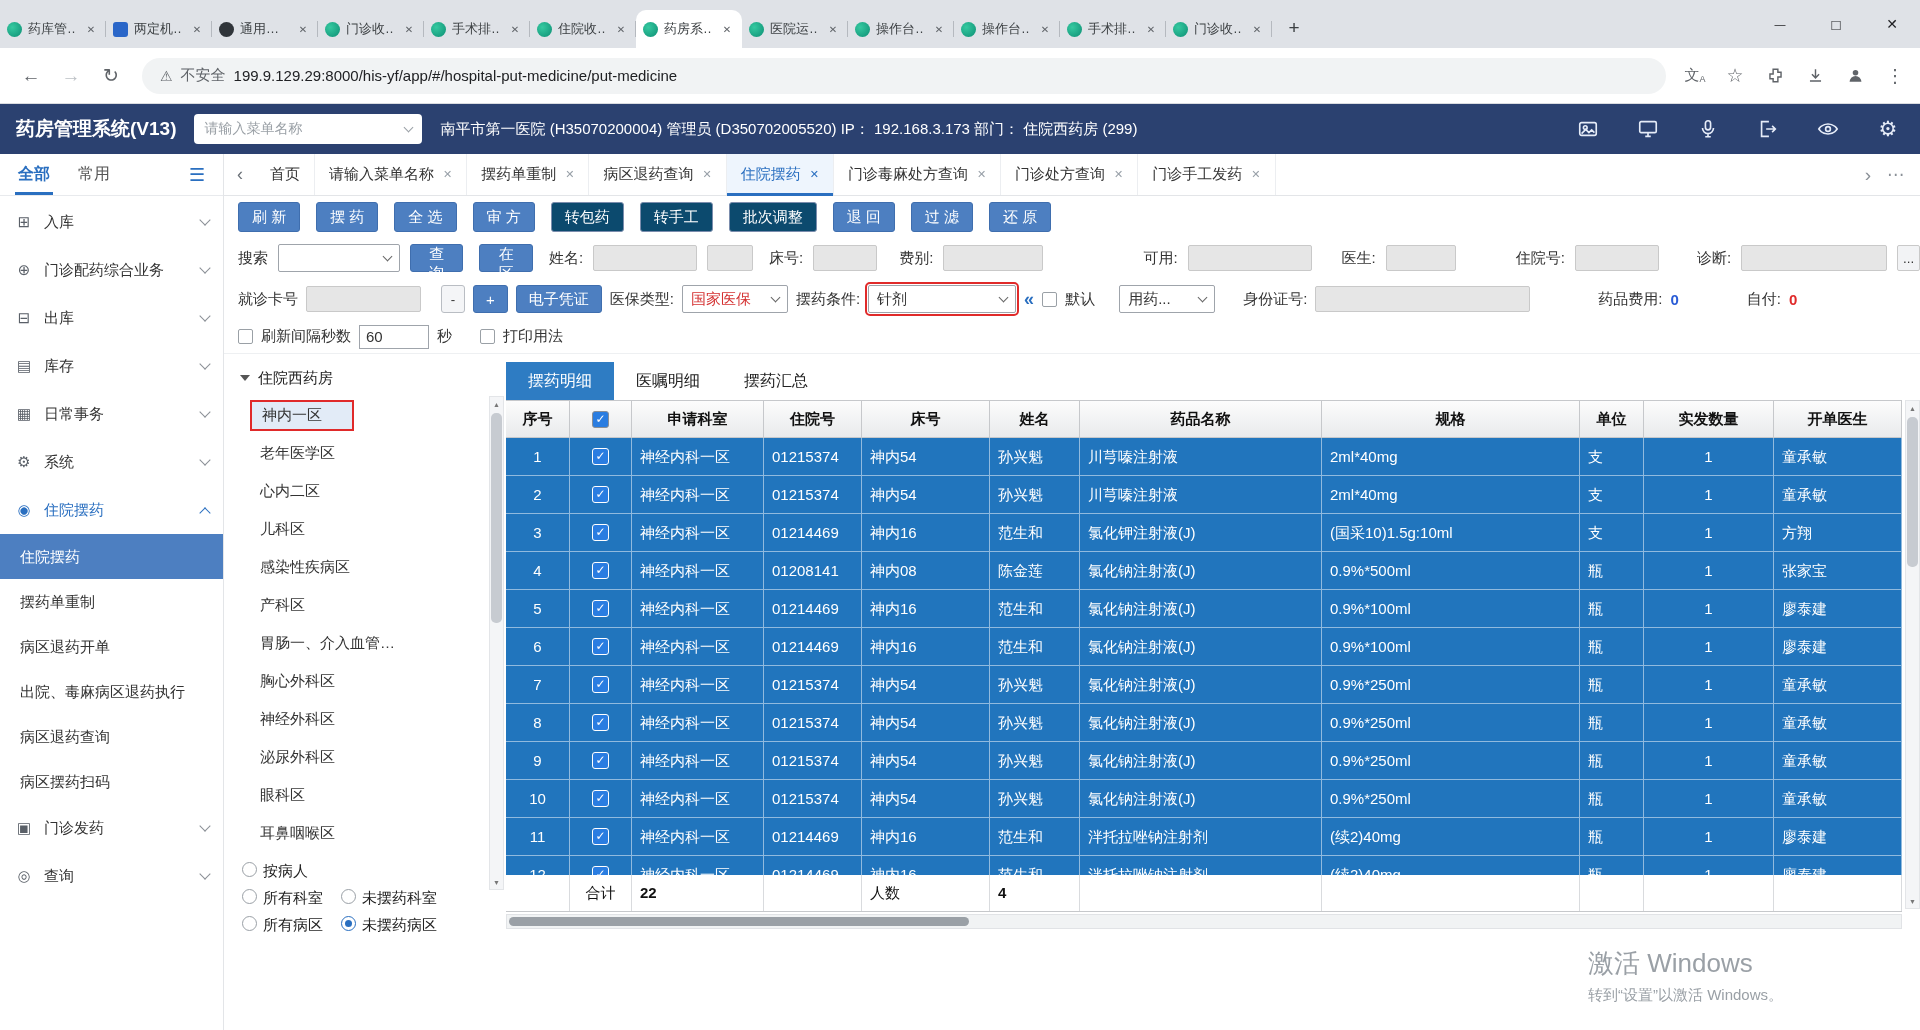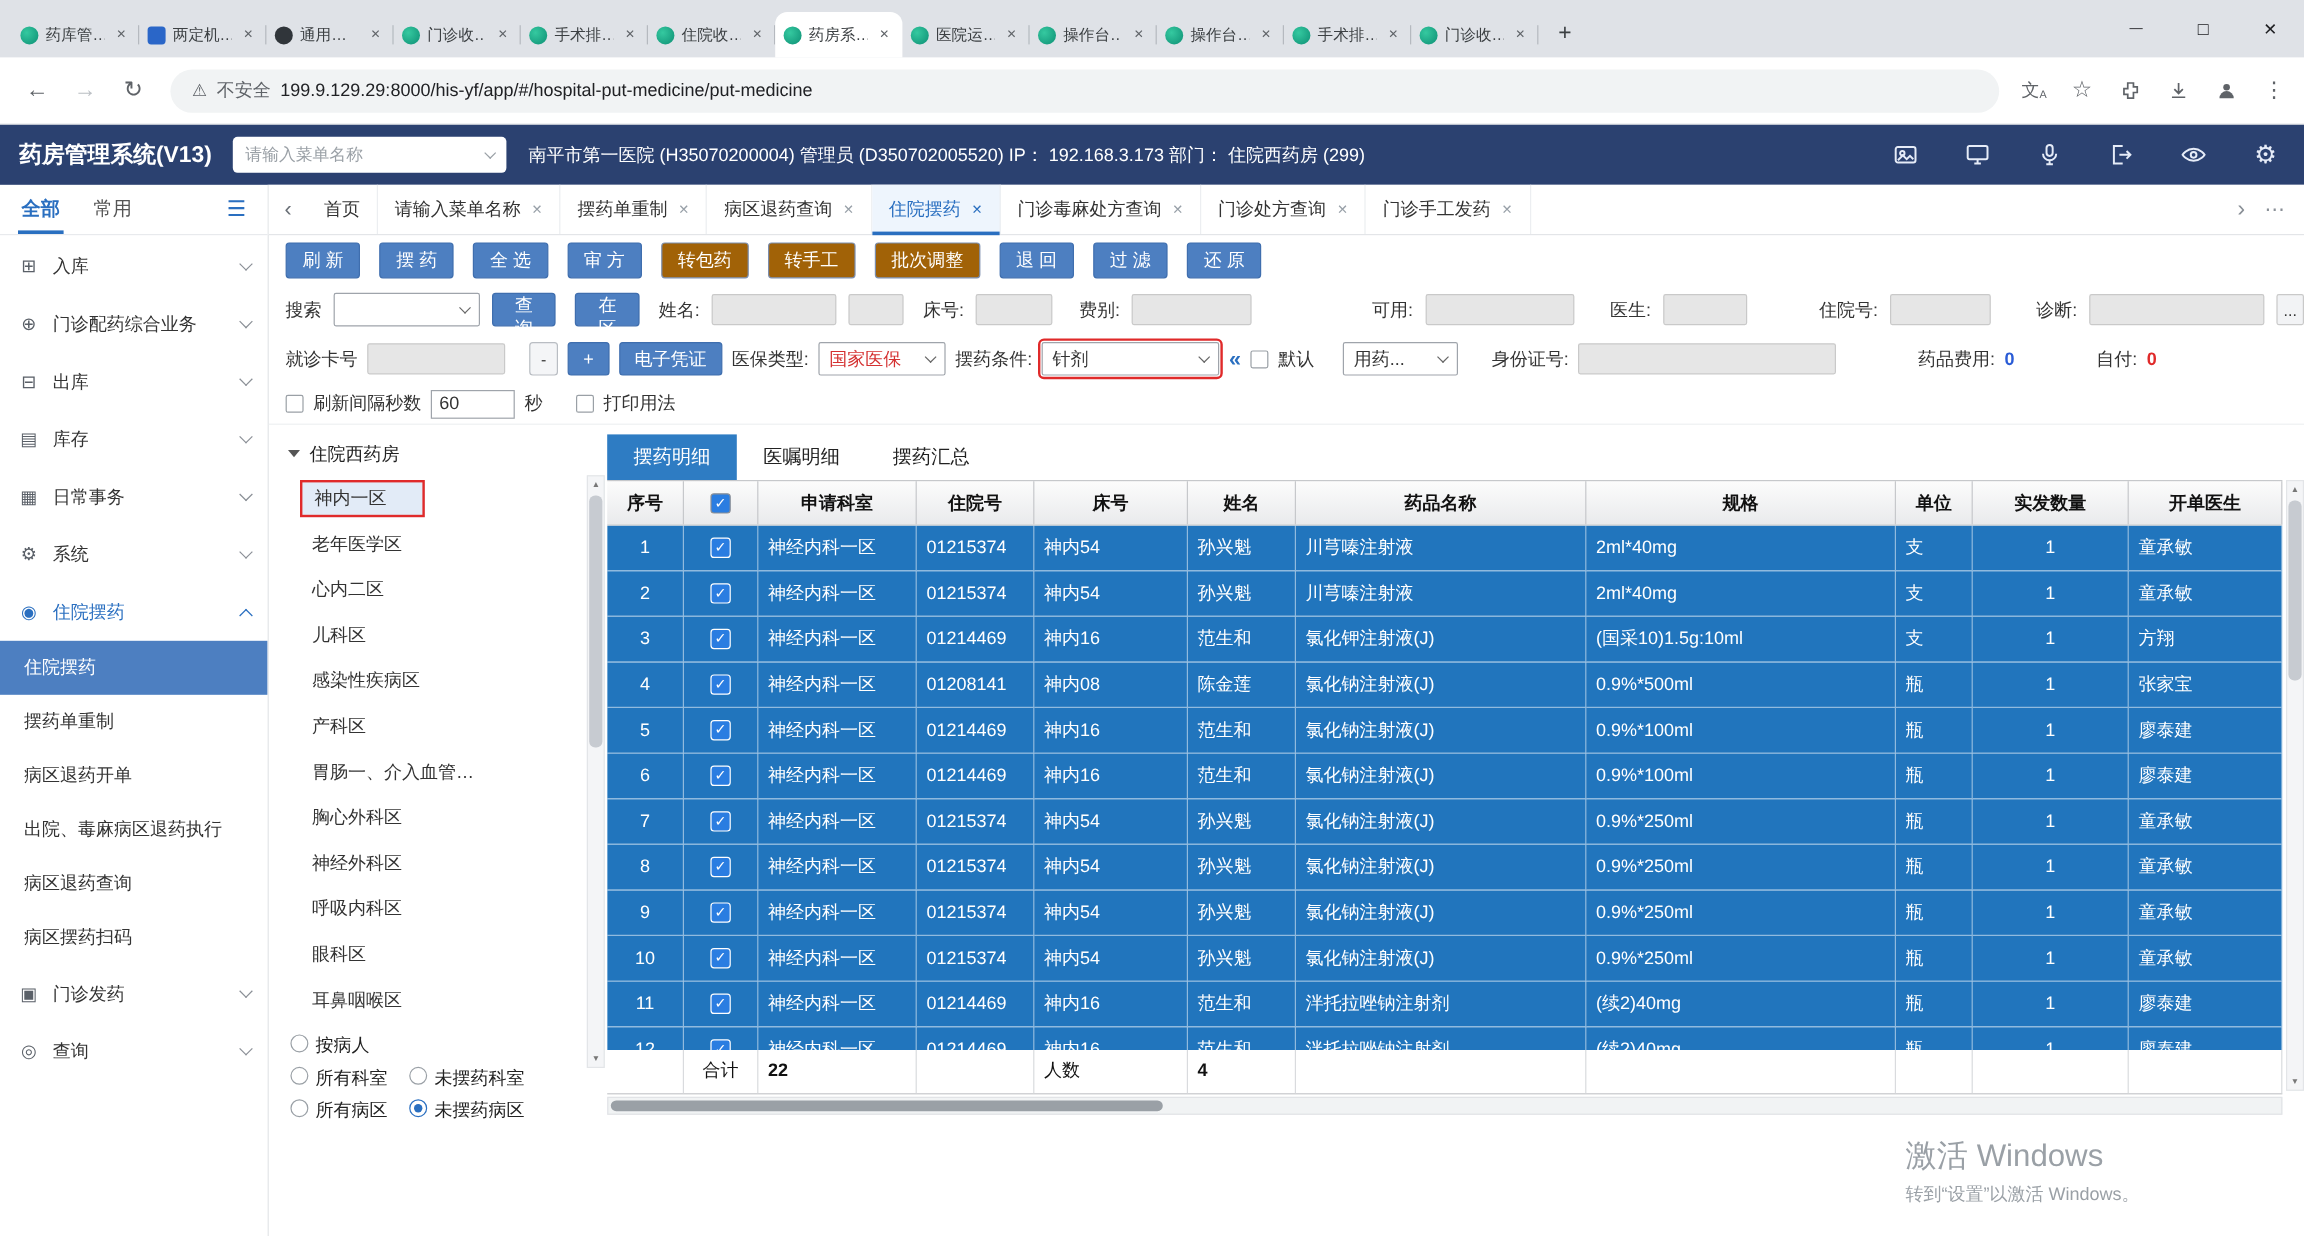--- a/index.html
+++ b/index.html
@@ -2,21 +2,21 @@
 <html><head>
 <meta charset="utf-8">
 <style>
 *{margin:0;padding:0;box-sizing:border-box}
 html,body{background:#444}
 button{font-family:inherit;cursor:pointer}
 .screen{width:1920px;height:1030px;background:#fff;position:relative;overflow:hidden;
   font-family:"Liberation Sans","DejaVu Sans",sans-serif;font-size:15px;color:#222;margin:0 auto}
 
 
-.tabstrip{height:48px;background:#dfe2e7;display:flex;align-items:flex-end;padding-left:10px}
+.tabstrip{height:48px;background:#dfe2e7;display:flex;align-items:flex-end;}
 .tabs{display:flex;align-items:flex-end}
 .btab{width:106px;height:38px;display:flex;align-items:center;gap:6px;padding:0 7px;font-size:13px;
   color:#3c4043;position:relative;border-radius:10px 10px 0 0}
 .btab[data-active="true"]{background:#fff}
 .btab:not([data-active="true"])::after{content:"";position:absolute;right:0;top:11px;bottom:11px;width:1px;background:#b5b9bf}
 .btab-label{flex:1;white-space:nowrap;overflow:hidden}
 .btab-close{width:16px;height:16px;border-radius:50%;display:flex;align-items:center;justify-content:center;
   font-size:10px;color:#5f6368;flex:none}
 .btab-close::before{content:"✕"}
 .favicon{width:15px;height:15px;border-radius:50%;flex:none}
@@ -108,21 +108,21 @@
 .navtab-close[data-closable="true"]{display:block}
 .navtab-close::before{content:"✕"}
 .navtab[data-active="true"] .navtab-close{color:#2a6fc0}
 .nav-right{margin-left:auto;display:flex;align-items:center;gap:16px;padding:0 16px;color:#8a9097;font-size:17px}
 .nav-right .more::before{content:"⋯"}
 .nav-right .right::before{content:"›";font-size:19px}
 
 
 .toolbar{height:42px;display:flex;align-items:center;gap:16px;padding-left:14px;flex:none}
 .tbtn{height:30px;padding:0 13px;border-radius:3px;border:1px solid #3f6eae;background:#4d7fc1;color:#fff;font-size:15px}
-.tbtn[data-variant="muted"]{background:#a16207;border-color:#7b8dad}
+.tbtn[data-variant="muted"]{background:#0c4a6e;border-color:#7b8dad}
 
 
 .frow{display:flex;align-items:center;padding-left:14px;font-size:15px;color:#333;flex:none}
 .frow1{height:40px;gap:10px}
 .frow2{height:42px;gap:8px}
 .frow3{height:34px;gap:8px;border-bottom:1px solid #eef0f2}
 .flabel{white-space:nowrap}
 .ginput{height:26px;background:#e6e6e6;border:1px solid #c9c9c9;border-radius:2px;display:inline-block;flex:none}
 .combo{height:28px;border:1px solid #9fa4ab;border-radius:2px;background:#fff;display:flex;align-items:center;
   justify-content:space-between;padding:0 8px;flex:none}
@@ -676,21 +676,21 @@
 
               <div class="tree-item">
                 <span class="ti-label">胸心外科区</span>
               </div>
 
               <div class="tree-item">
                 <span class="ti-label">神经外科区</span>
               </div>
 
               <div class="tree-item">
-                <span class="ti-label">呼吸内科区</span>
+                <span class="ti-label">泌尿外科区</span>
               </div>
 
               <div class="tree-item">
                 <span class="ti-label">眼科区</span>
               </div>
 
               <div class="tree-item">
                 <span class="ti-label">耳鼻咽喉区</span>
               </div>
             </div>

